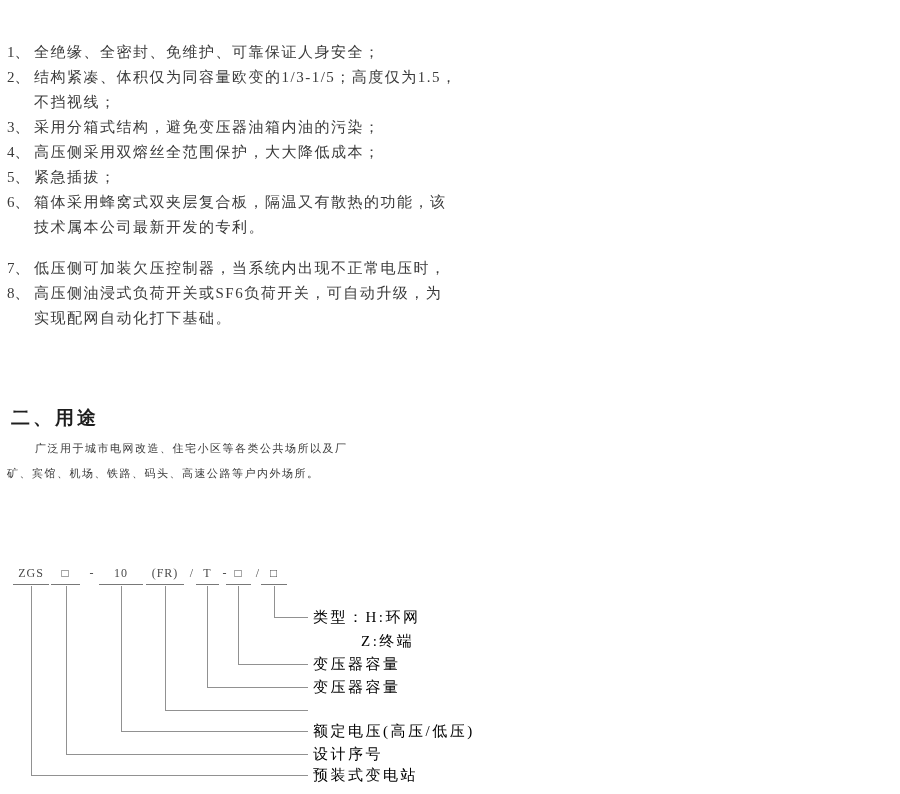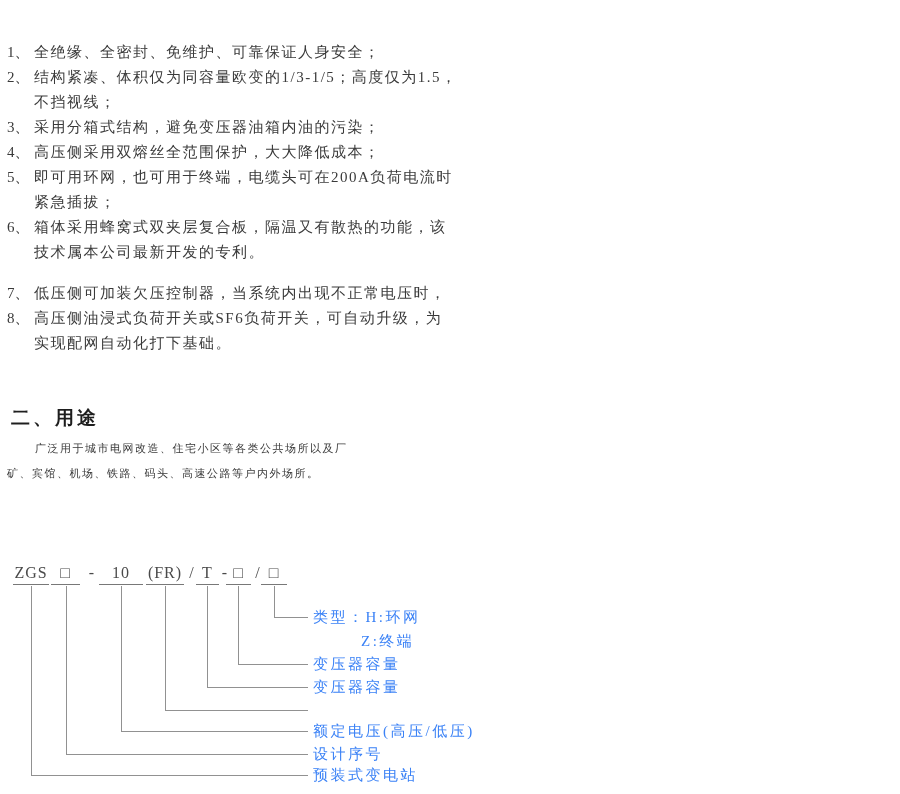--- a/index.html
+++ b/index.html
@@ -56,41 +56,41 @@
   .diagram {
     position: absolute;
     left: 0; top: 553px;
     width: 900px; height: 241px;
   }
   .seg {
     position: absolute;
     top: 10px; height: 21px;
     line-height: 20px;
     text-align: center;
-    font-size: 16px;
+    font-size: 12px;
     color: #4a4a4a;
     letter-spacing: 1px;
     white-space: nowrap;
   }
   .seg.u { border-bottom: 1px solid #787878; }
   .vline {
     position: absolute;
     width: 0; border-left: 1px solid #919191;
   }
   .hline {
     position: absolute;
     height: 0; border-top: 1px solid #919191;
   }
   .dlabel {
     position: absolute;
     left: 313px;
     height: 22px; line-height: 22px;
     font-size: 15px;
     letter-spacing: 2.5px;
-    color: #3b82f6;
+    color: #000000;
     white-space: nowrap;
   }
 </style>
 </head>
 <body>
 
 <div class="page">
 
 
   <div class="num-list">
@@ -106,21 +106,20 @@
     <div class="li">
       <span class="num">3、</span>
       <div class="item-line">采用分箱式结构，避免变压器油箱内油的污染；</div>
     </div>
     <div class="li">
       <span class="num">4、</span>
       <div class="item-line">高压侧采用双熔丝全范围保护，大大降低成本；</div>
     </div>
     <div class="li">
       <span class="num">5、</span>
-      <div class="item-line">即可用环网，也可用于终端，电缆头可在200A负荷电流时</div>
       <div class="item-line">紧急插拔；</div>
     </div>
     <div class="li">
       <span class="num">6、</span>
       <div class="item-line">箱体采用蜂窝式双夹层复合板，隔温又有散热的功能，该</div>
       <div class="item-line">技术属本公司最新开发的专利。</div>
     </div>
     <div class="li gap-before">
       <span class="num">7、</span>
       <div class="item-line">低压侧可加装欠压控制器，当系统内出现不正常电压时，</div>

